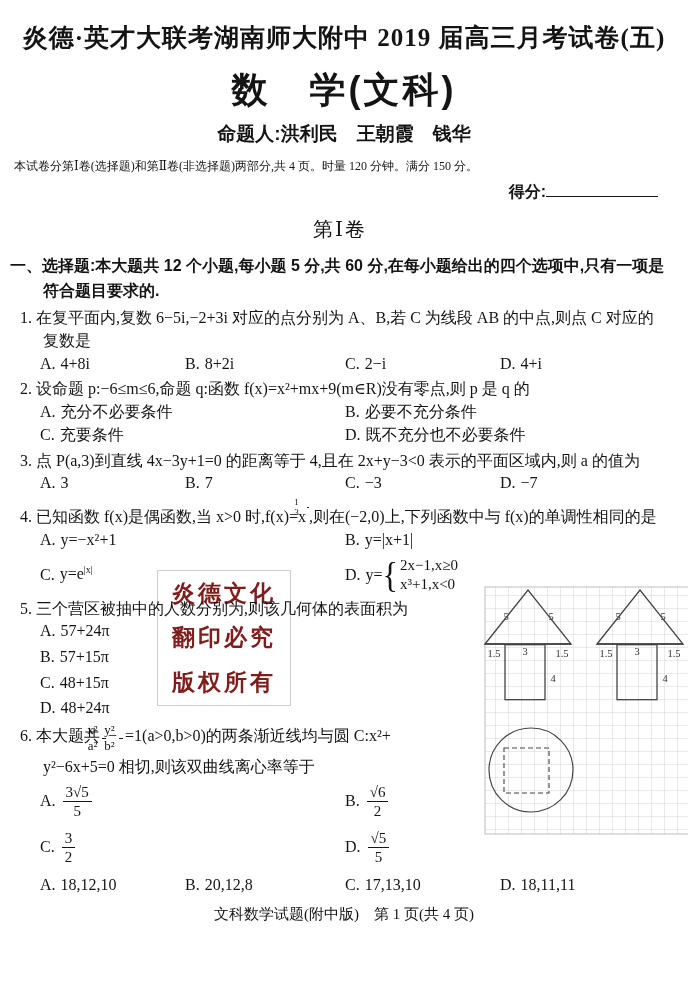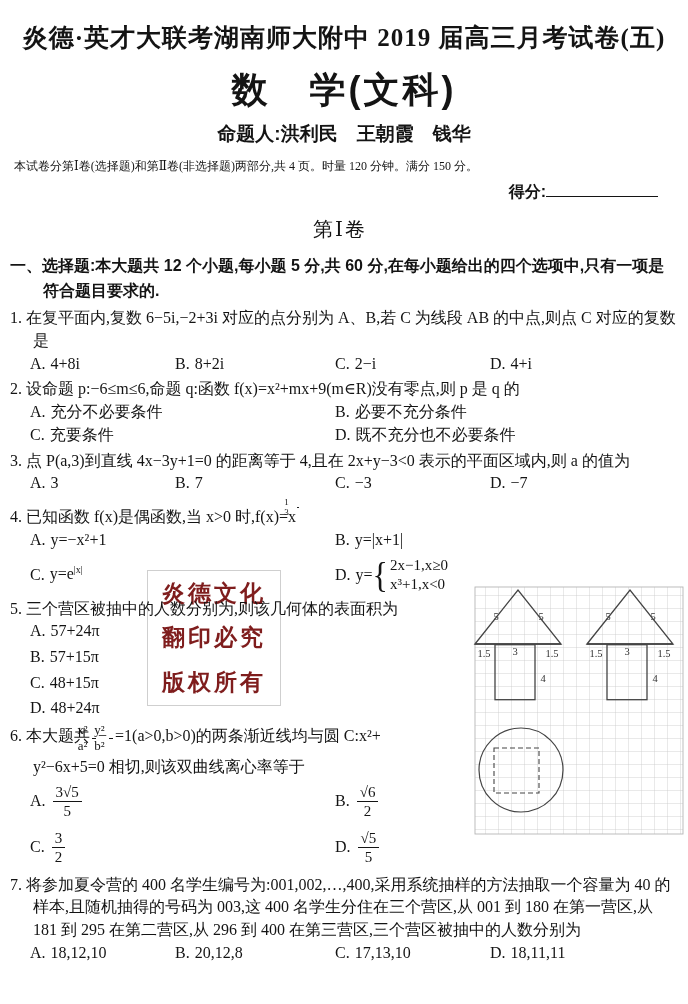--- a/index.html
+++ b/index.html
@@ -25,21 +25,21 @@
   .scoreline{margin:6px 30px 0 17px;text-align:right;font-weight:bold;
     font-family:"Liberation Sans","DejaVu Sans",sans-serif;font-size:16px;}
   .score-underline{display:inline-block;width:112px;height:14px;
     border-bottom:1.4px solid #141414;vertical-align:baseline;}
   .part-title{margin:12px 8px 8px 0;text-align:center;font-size:20px;letter-spacing:2px;}
   .instructions{
     margin:10px 10px 4px 10px;font-weight:bold;font-size:16px;
     font-family:"Liberation Sans","DejaVu Sans",sans-serif;
     padding-left:33px;text-indent:-33px;line-height:1.55;
   }
-  .content{position:relative;margin:0 10px;}
+  .content{position:relative;margin:0 20px;}
   .q{margin-bottom:3px;}
   .stem{margin:0;padding-left:23px;text-indent:-23px;}
   .qnum{margin-right:4px;}
   .opts{margin-left:20px;display:flex;align-items:center;}
   .opts .opt{display:inline-flex;align-items:center;}
   .cols4 .opt:nth-child(1){width:145px;}
   .cols4 .opt:nth-child(2){width:160px;}
   .cols4 .opt:nth-child(3){width:155px;}
   .cols2 .opt:nth-child(1){width:305px;}
   .ol{margin-right:5px;}
@@ -162,21 +162,21 @@
             <span class="ov">−3</span>
           </span>
         <span class="opt">
             <span class="ol">D.</span>
             <span class="ov">−7</span>
           </span>
       </div>
     </div>
 
     <div class="q">
-      <p class="stem"><span class="qnum">4.</span><span>已知函数 f(x)是偶函数,当 x&gt;0 时,f(x)=x</span><span class="supfrac"><span class="sn">1</span><span class="sd">3</span></span></p>
+      <p class="stem"><span class="qnum">4.</span><span>已知函数 f(x)是偶函数,当 x&gt;0 时,f(x)=x</span><span class="supfrac"><span class="sn">1</span><span class="sd">3</span></span><span>,则在(−2,0)上,下列函数中与 f(x)的单调性相同的是</span></p>
       <div class="opts cols2">
         <span class="opt">
             <span class="ol">A.</span>
             <span class="ov">y=−x²+1</span>
           </span>
         <span class="opt">
             <span class="ol">B.</span>
             <span class="ov">y=|x+1|</span>
           </span>
       </div>
@@ -302,21 +302,20 @@
             <span class="ol">D.</span>
             <span class="ofrac">
               <span class="fn">√5</span>
               <span class="fd">5</span>
             </span>
           </span>
       </div>
     </div>
 
     <div class="q">
-      <p class="stem"><span class="qnum">7.</span><span>将参加夏令营的 400 名学生编号为:001,002,…,400,采用系统抽样的方法抽取一个容量为 40 的样本,且随机抽得的号码为 003,这 400 名学生分住在三个营区,从 001 到 180 在第一营区,从 181 到 295 在第二营区,从 296 到 400 在第三营区,三个营区被抽中的人数分别为</span></p>
       <div class="opts cols4">
         <span class="opt">
             <span class="ol">A.</span>
             <span class="ov">18,12,10</span>
           </span>
         <span class="opt">
             <span class="ol">B.</span>
             <span class="ov">20,12,8</span>
           </span>
         <span class="opt">
@@ -325,14 +324,15 @@
           </span>
         <span class="opt">
             <span class="ol">D.</span>
             <span class="ov">18,11,11</span>
           </span>
       </div>
     </div>
 
   </div>
 
+  <div class="foot">文科数学试题(附中版)　第 1 页(共 4 页)</div>
 
 </div>
 
 </body></html>

